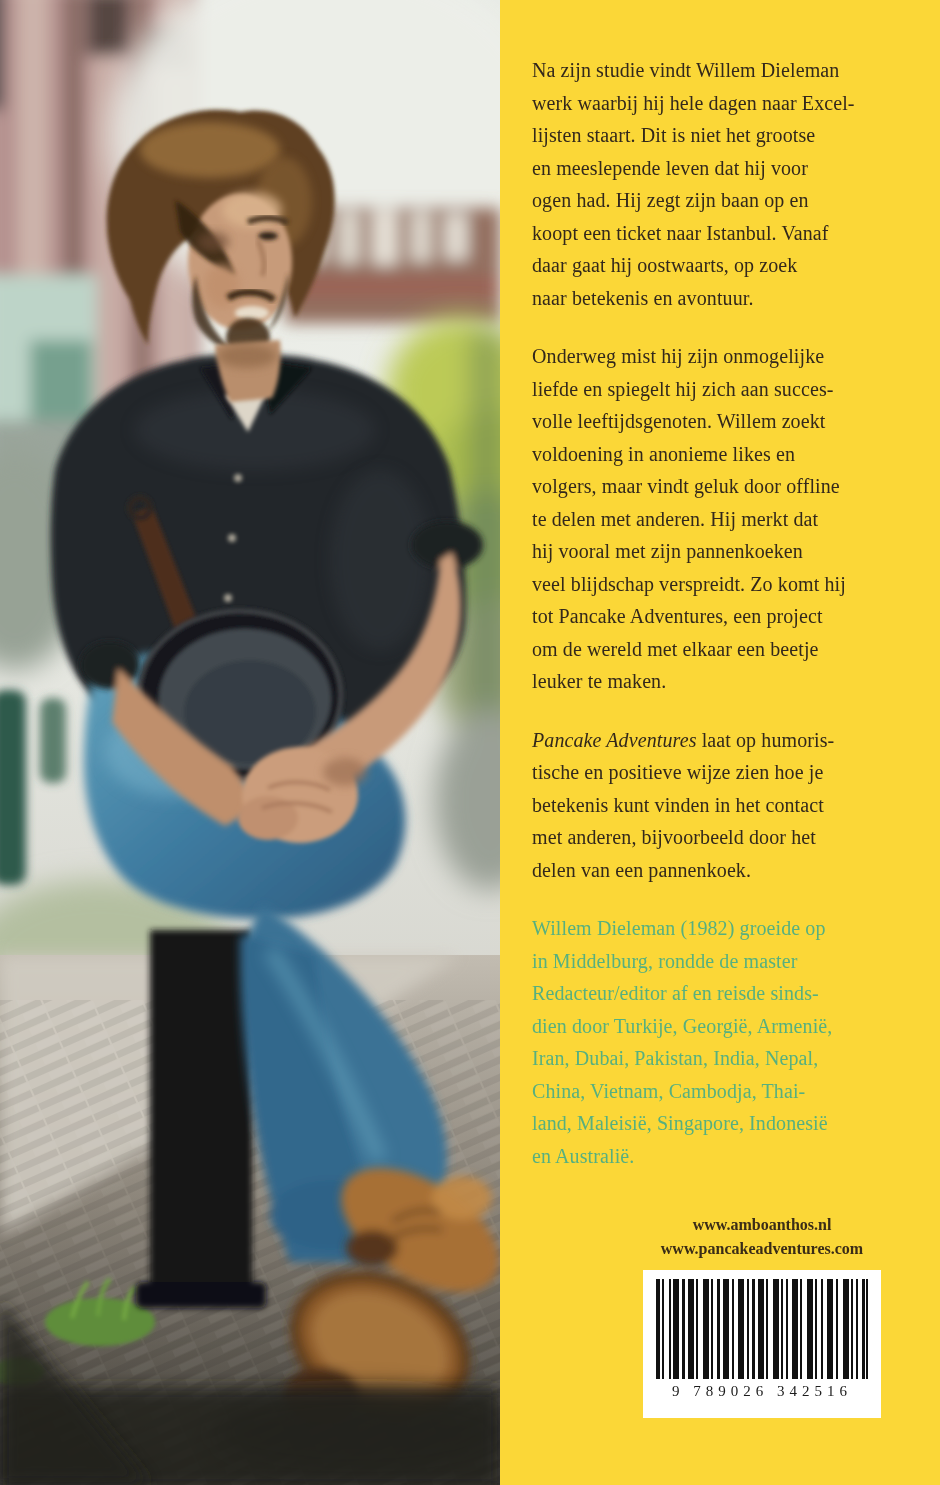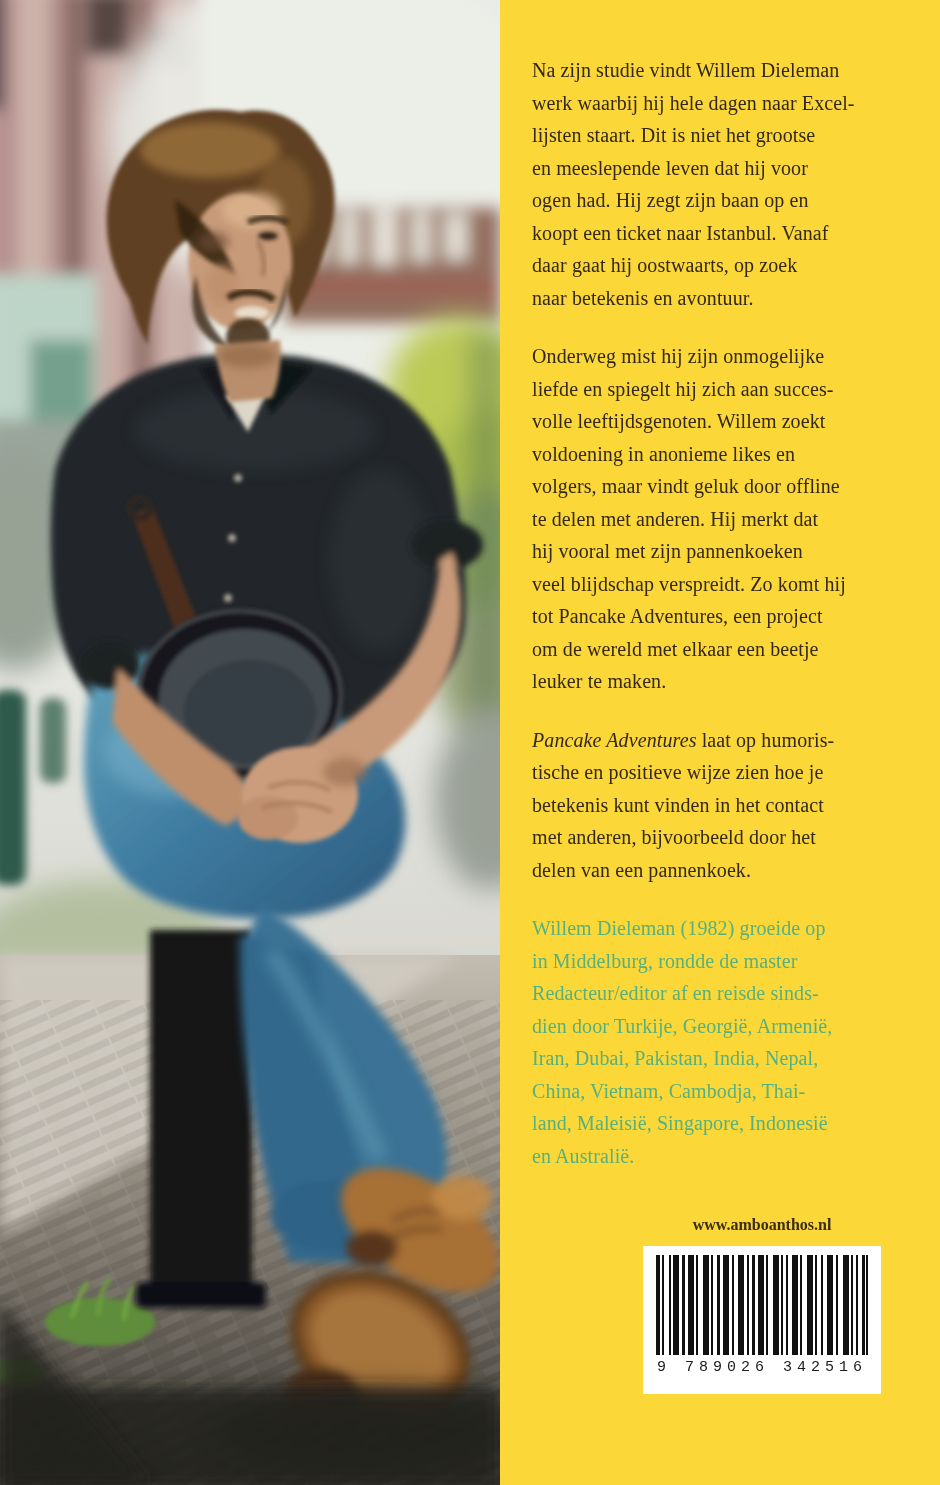--- a/index.html
+++ b/index.html
@@ -44,21 +44,21 @@
       #fff 60% 61.5%, #111 61.5% 62.5%, #fff 62.5% 64%, #111 64% 67%,
       #fff 67% 68%, #111 68% 69%, #fff 69% 71%, #111 71% 74%, #fff 74% 75%,
       #111 75% 76%, #fff 76% 78%, #111 78% 79%, #fff 79% 80.5%,
       #111 80.5% 83.5%, #fff 83.5% 85%, #111 85% 86%, #fff 86% 88%,
       #111 88% 91%, #fff 91% 92%, #111 92% 93%, #fff 93% 94.5%,
       #111 94.5% 95.5%, #fff 95.5% 97%, #111 97% 98.5%, #fff 98.5% 99%,
       #111 99% 100%);
   }
   .isbn {
     margin-top:4px; font-size:15px; color:#1b1b1b; letter-spacing:5px;
-    white-space:nowrap; text-align:center;font-family:Liberation Mono, monospace;
+    white-space:nowrap; text-align:center;
   }
 </style>
 </head>
 <body>
 
 <div class="cover">
 
   <div class="photo-wrap">
     <svg width="500" height="1485" viewBox="0 0 500 1485">
       <defs>
@@ -297,20 +297,21 @@
 in Middelburg, rondde de master
 Redacteur/editor af en reisde sinds-
 dien door Turkije, Georgië, Armenië,
 Iran, Dubai, Pakistan, India, Nepal,
 China, Vietnam, Cambodja, Thai-
 land, Maleisië, Singapore, Indonesië
 en Australië.</p>
 
     <div class="footer">
       <div class="site">www.amboanthos.nl</div>
+      <div class="site">www.pancakeadventures.com</div>
       <div class="barcode">
         <div class="bars"></div>
         <div class="isbn">9 789026 342516</div>
       </div>
     </div>
   </div>
 
 </div>
 
 </body></html>

